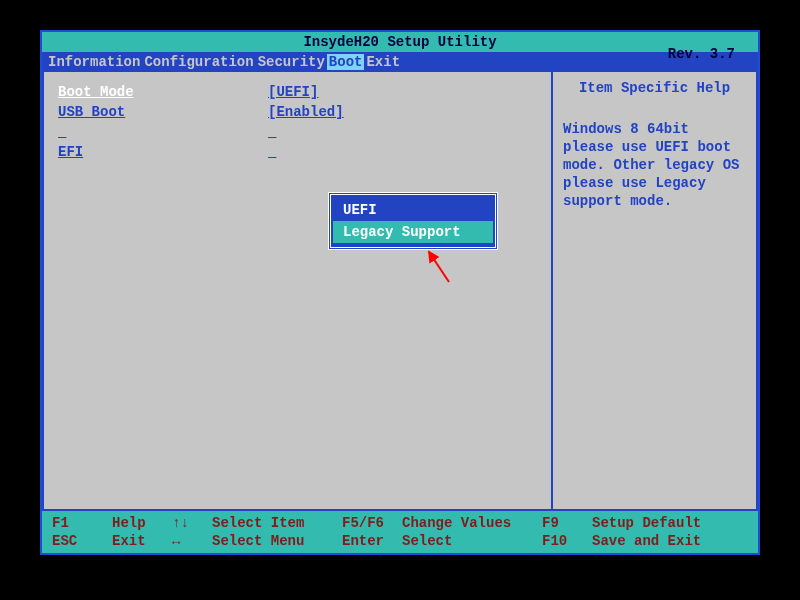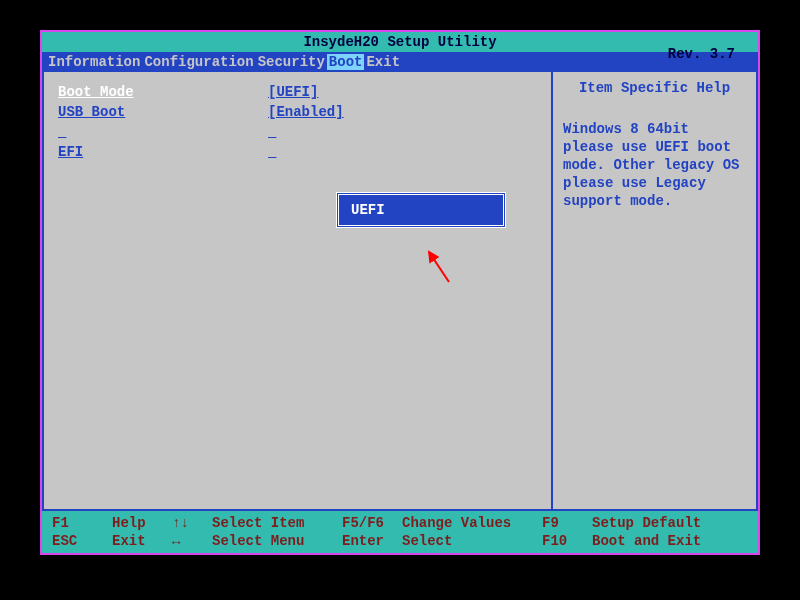--- a/index.html
+++ b/index.html
@@ -13,21 +13,21 @@
     overflow: hidden;
     position: relative;
   }
   .monitor-frame {
     position: absolute;
     top: 30px;
     left: 40px;
     right: 40px;
     bottom: 45px;
     background: #c6c6c6;
-    border: 2px solid #d946ef;
+    border: 2px solid #1d4ed8;
     display: flex;
     flex-direction: column;
     box-shadow: 0 0 20px rgba(0,0,0,0.8);
   }
   .title-bar {
     background: #33bbb0;
     color: #00003f;
     text-align: center;
     padding: 2px 8px;
     display: flex;
@@ -86,21 +86,21 @@
     text-align: center;
     margin-bottom: 24px;
   }
   .right-pane .help-text {
     line-height: 18px;
     word-wrap: break-word;
   }
   .popup {
     position: absolute;
     top: 120px;
-    left: 292px;
+    left: 284px;
     width: 170px;
     background: #2243c2;
     border: 3px double #fff;
     padding: 4px 2px;
     color: #fff;
   }
   .popup-option {
     padding: 2px 10px;
     line-height: 18px;
   }
@@ -162,20 +162,21 @@
         </div>
       <div class="values-col" id="values-col">
           <div class="row">[UEFI]</div>
           <div class="row">[Enabled]</div>
           <div class="row">&nbsp;</div>
           <div class="row">&nbsp;</div>
         </div>
 
       <div class="popup" id="popup">
           <div class="popup-option">UEFI</div>
+          <div class="popup-option highlight">Legacy Support</div>
         </div>
 
       <svg class="arrow-annot" width="30" height="40">
         <defs>
           <marker id="ahead" markerWidth="6" markerHeight="6" refX="5" refY="3" orient="auto">
             <path d="M0,0 L6,3 L0,6 Z" fill="red"></path>
           </marker>
         </defs>
         <line x1="25" y1="35" x2="5" y2="5" stroke="red" stroke-width="2" marker-end="url(#ahead)"></line>
       </svg>
@@ -199,16 +200,16 @@
         <span class="key-slot k8">Setup Default</span>
       </div>
       <div class="bottom-row">
         <span class="key-slot k1">ESC</span>
         <span class="key-slot k2">Exit</span>
         <span class="key-slot k3">↔</span>
         <span class="key-slot k4">Select Menu</span>
         <span class="key-slot k5">Enter</span>
         <span class="key-slot k6">Select</span>
         <span class="key-slot k7">F10</span>
-        <span class="key-slot k8">Boot and Exit</span>
+        <span class="key-slot k8">Save and Exit</span>
       </div>
     </div>
 </div>
 
 </body></html>

